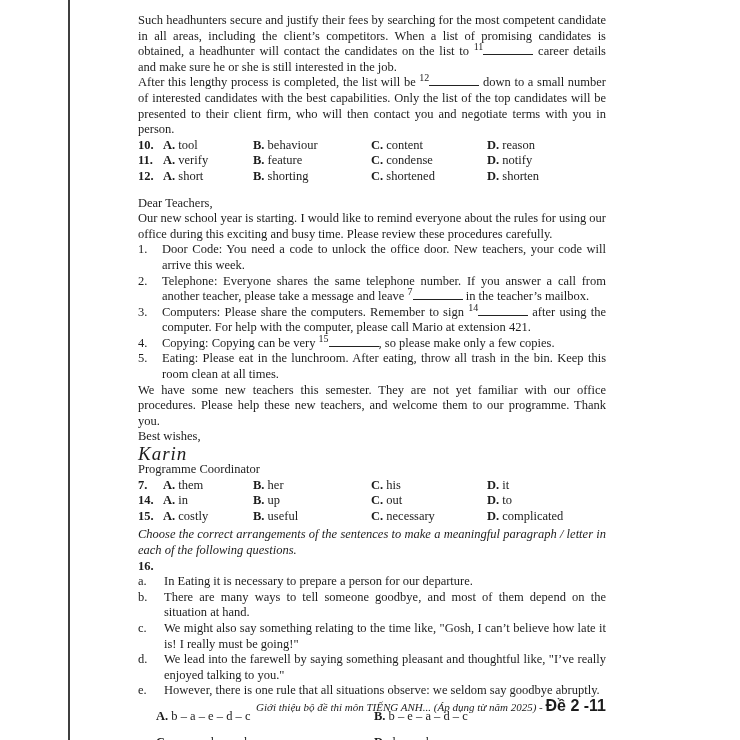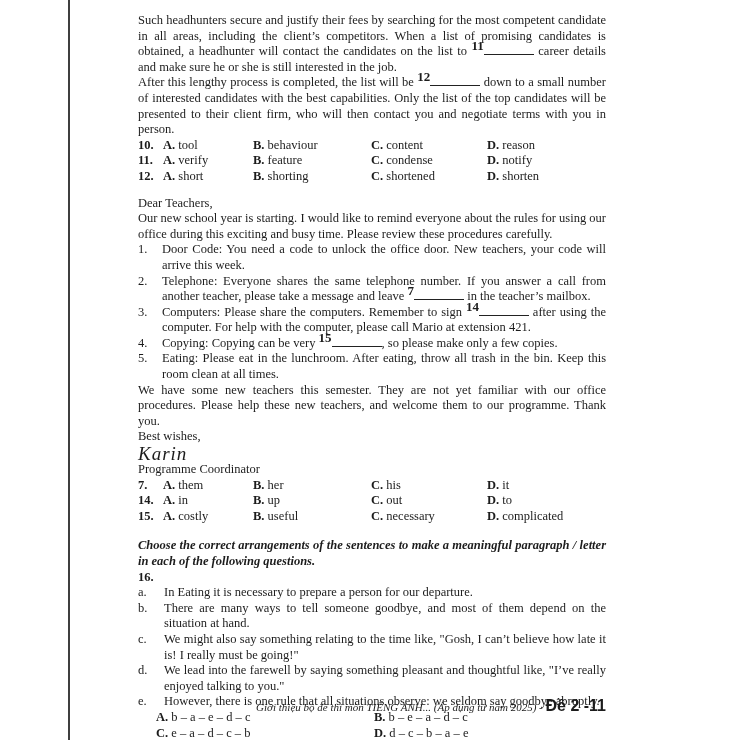--- a/index.html
+++ b/index.html
@@ -11,45 +11,45 @@
   }
   .gutter-rule{
     position:absolute;left:68px;top:0;width:2px;height:740px;
     background:#3f3f3f;
   }
   .content{
     position:absolute;left:138px;top:13px;width:468px;
     font-size:12.5px;line-height:15.6px;
   }
   p{margin:0;text-align:justify;}
-  sup.q{font-weight:bold;font-size:13px;vertical-align:super;line-height:0;}
+  sup.q{font-weight:normal;font-size:10px;vertical-align:super;line-height:0;}
   .blank{
     display:inline-block;width:50px;height:10px;
     border-bottom:1.2px solid #222;vertical-align:baseline;
   }
   
   .qrow{display:flex;white-space:nowrap;}
   .qnum{width:25px;flex:none;font-weight:bold;}
   .cell{flex:none;}
   .cA{width:90px;}
   .cB{width:118px;}
   .cC{width:116px;}
   .cD{flex:1;}
   .optL{font-weight:bold;}
   .gap-lg{margin-top:11px;}
   
   .li{display:flex;}
   .limark{width:24px;flex:none;}
   .litext{flex:1;text-align:justify;}
   .abc .limark{width:26px;}
   .sig{font-style:italic;font-size:19px;letter-spacing:1px;line-height:17px;}
-  .instruction{font-weight:bold;font-style:italic;margin-top:14px;}
+  .instruction{font-weight:normal;font-style:italic;margin-top:3px;}
   .bold{font-weight:bold;}
   
-  .arr-row{display:flex;padding-left:18px;}
+  .arr-row{display:flex;padding-left:18px;margin-top:10px;}
   .arr-cell{width:218px;flex:none;}
   .footer{
     position:absolute;left:138px;top:697px;width:468px;
     text-align:right;font-size:11px;white-space:nowrap;
   }
   .footer .it{font-style:italic;}
   .footer .bd{
     font-style:normal;font-weight:bold;font-size:16px;
     font-family:"Liberation Sans","DejaVu Sans",sans-serif;
   }

